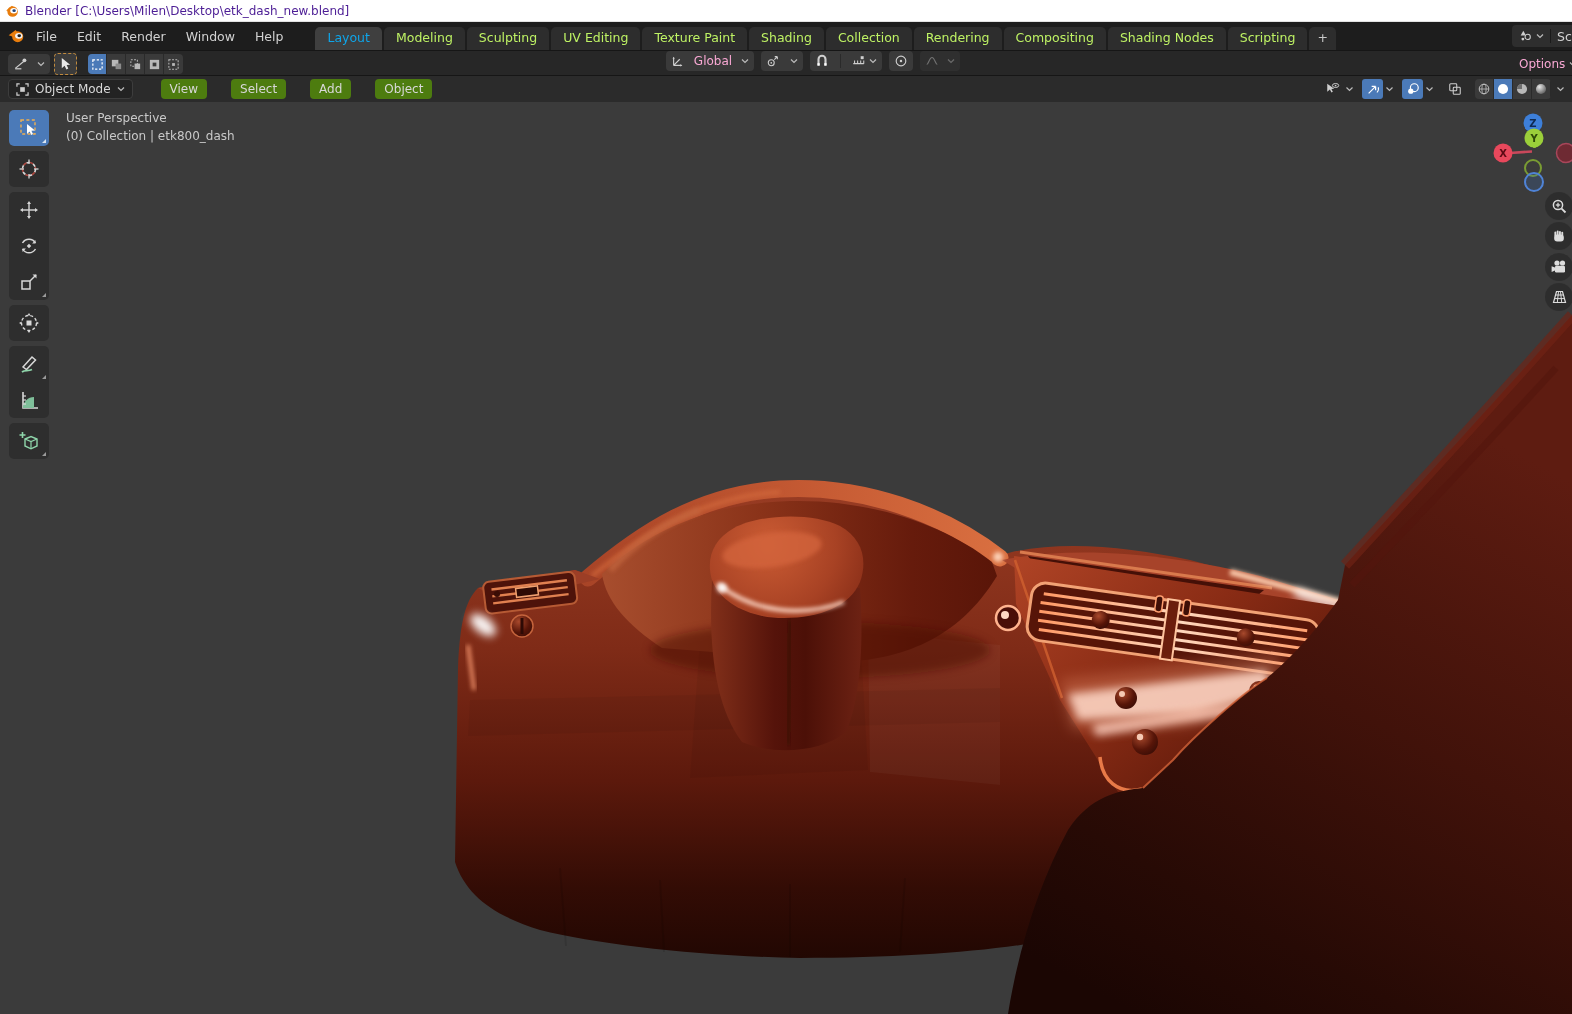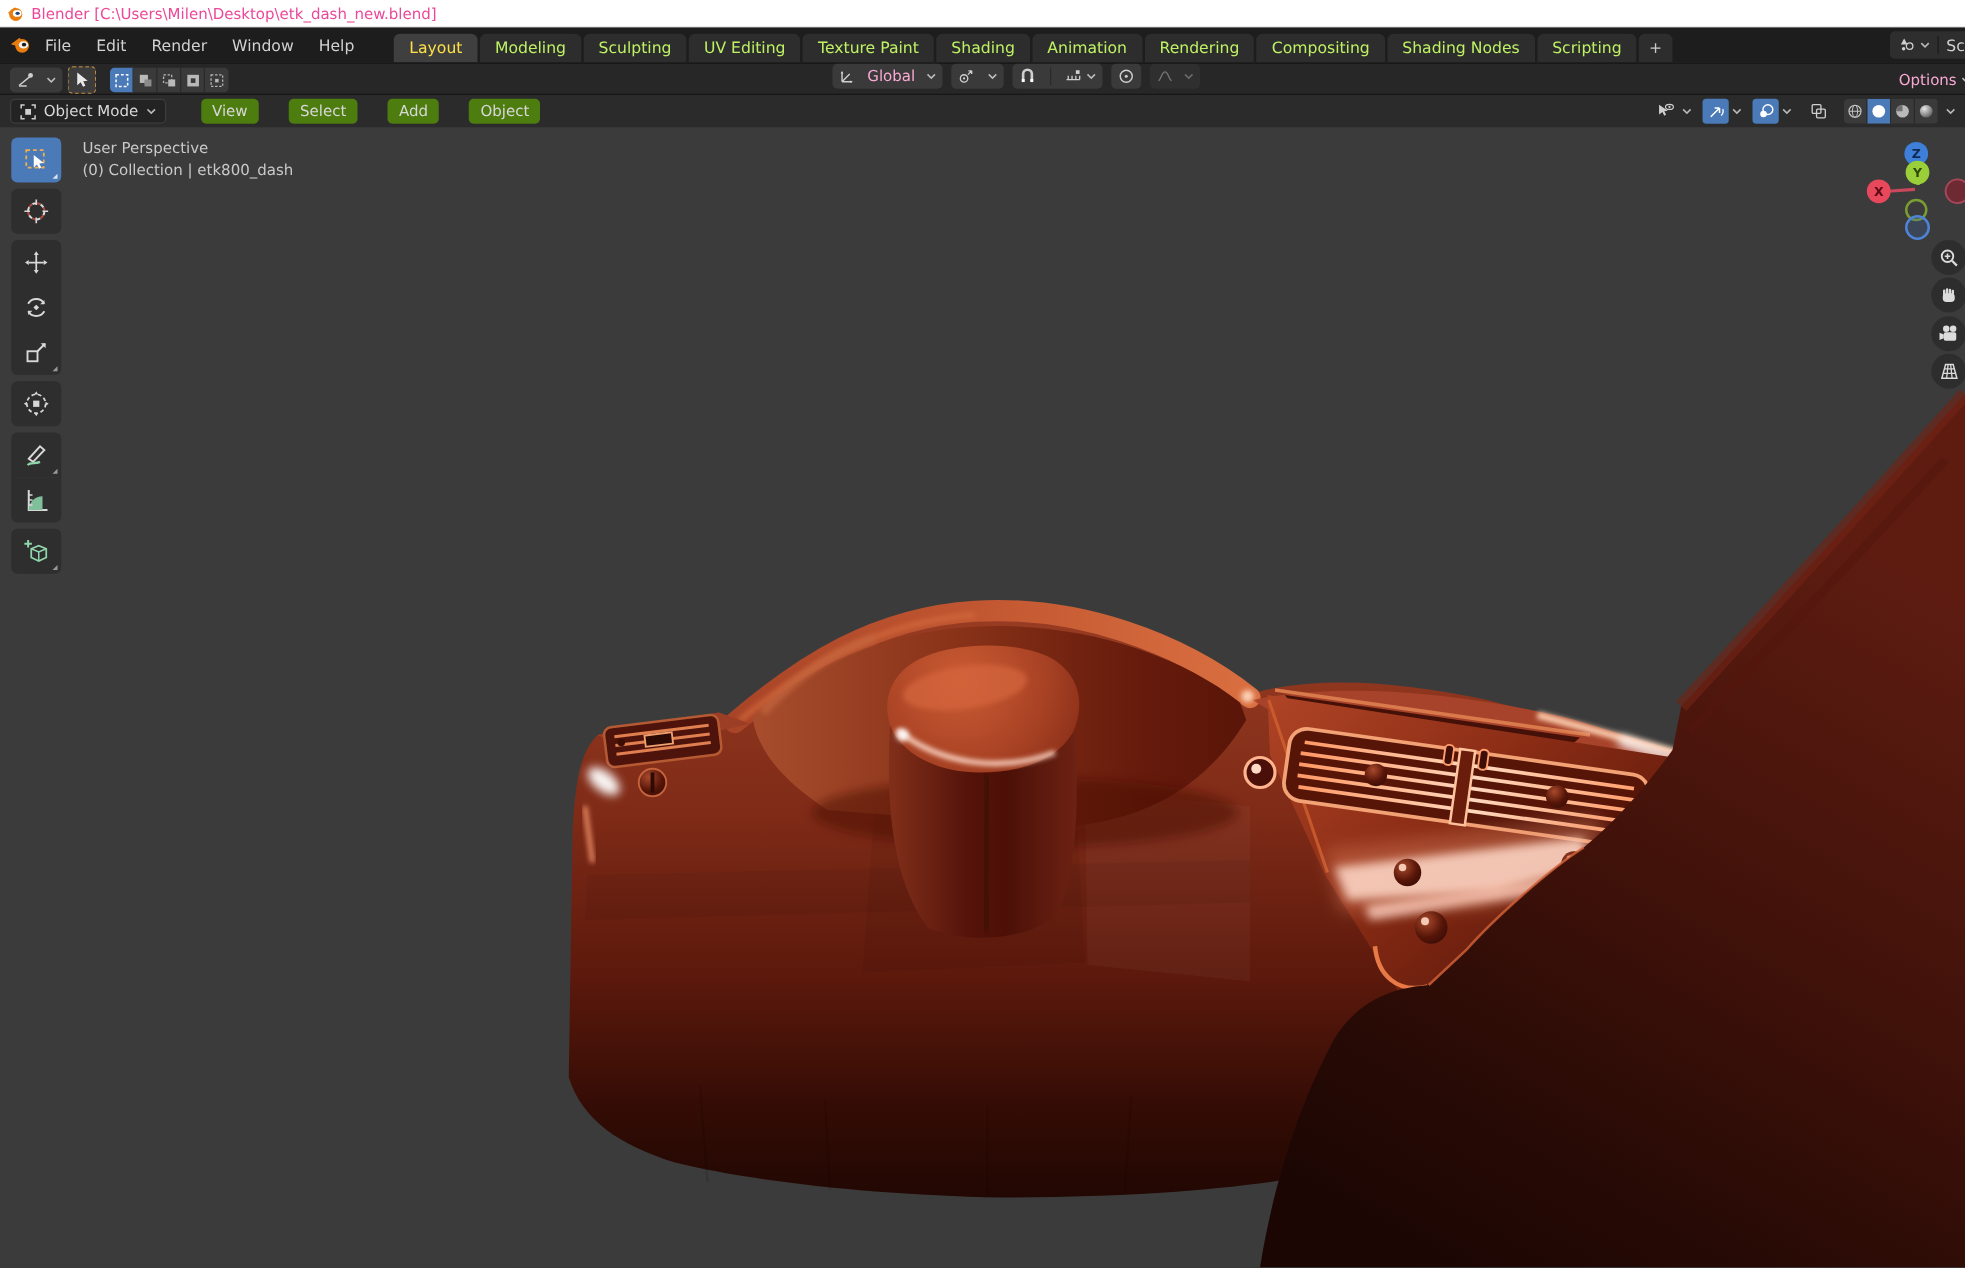--- a/index.html
+++ b/index.html
@@ -3,30 +3,30 @@
 <meta charset="utf-8">
 <style>
   * { margin:0; padding:0; box-sizing:border-box; }
   html,body { width:1572px; height:1014px; overflow:hidden; background:#3b3b3b;
     font-family:"DejaVu Sans", sans-serif; }
   .app { position:relative; width:1572px; height:1014px; }
 
   
   .titlebar { position:absolute; left:0; top:0; width:100%; height:22px; background:#ffffff;
     display:flex; align-items:center; gap:6px; padding-left:5px; border-bottom:1px solid #e2e2e2;
-    font-size:12px; color:#ec4899; }
+    font-size:12px; color:#4c1d95; }
 
   
   .topbar { position:absolute; left:0; top:22px; width:100%; height:28px; background:#1d1d1d;
     display:flex; align-items:center; font-size:12.5px; color:#d2d2d2; }
   .menu-item { padding:4px 10px; border-radius:4px; cursor:default; }
   .tabs { display:flex; align-items:flex-end; gap:2px; margin-left:22px; height:100%; padding-top:4px; }
   .tab { background:#2d2d2d; color:#bef264; padding:3px 12px 5px 12px; border-radius:5px 5px 0 0;
     font-size:12.5px; white-space:nowrap; }
-  .tab.active { background:#3f3f3f; color:#fde047; }
+  .tab.active { background:#3f3f3f; color:#0ea5e9; }
   .tab.addbtn { padding:3px 8px 5px 8px; color:#c9c9c9; }
   .scene-widget { position:absolute; left:1512px; top:3px; height:22px; background:#2e2e2e;
     border-radius:4px; display:flex; align-items:center; gap:3px; padding:0 6px; width:90px; }
   .scene-widget .sep { width:1px; height:14px; background:#1a1a1a; margin:0 3px; }
 
   
   .toolrow { position:absolute; left:0; top:50px; width:100%; height:26px; background:#272727;
     border-top:1px solid #161616; border-bottom:1px solid #161616; }
   .pill { position:absolute; top:3px; height:20px; background:#3a3a3a; border-radius:4px;
     display:flex; align-items:center; gap:4px; padding:0 5px; color:#f9a8d4; font-size:12px; }
@@ -106,21 +106,21 @@
     <span class="menu-item">Window</span>
     <span class="menu-item">Help</span>
 
     <div class="tabs">
       <span class="tab active">Layout</span>
       <span class="tab">Modeling</span>
       <span class="tab">Sculpting</span>
       <span class="tab">UV Editing</span>
       <span class="tab">Texture Paint</span>
       <span class="tab">Shading</span>
-      <span class="tab">Animation</span>
+      <span class="tab">Collection</span>
       <span class="tab">Rendering</span>
       <span class="tab">Compositing</span>
       <span class="tab">Shading Nodes</span>
       <span class="tab">Scripting</span>
       <span class="tab addbtn">+</span>
     </div>
 
     <div class="scene-widget">
       <svg width="15" height="14" viewBox="0 0 16 16">
         <path d="M5.5 2 L8.5 7.5 H2.5 Z" fill="#cfcfcf"></path>

